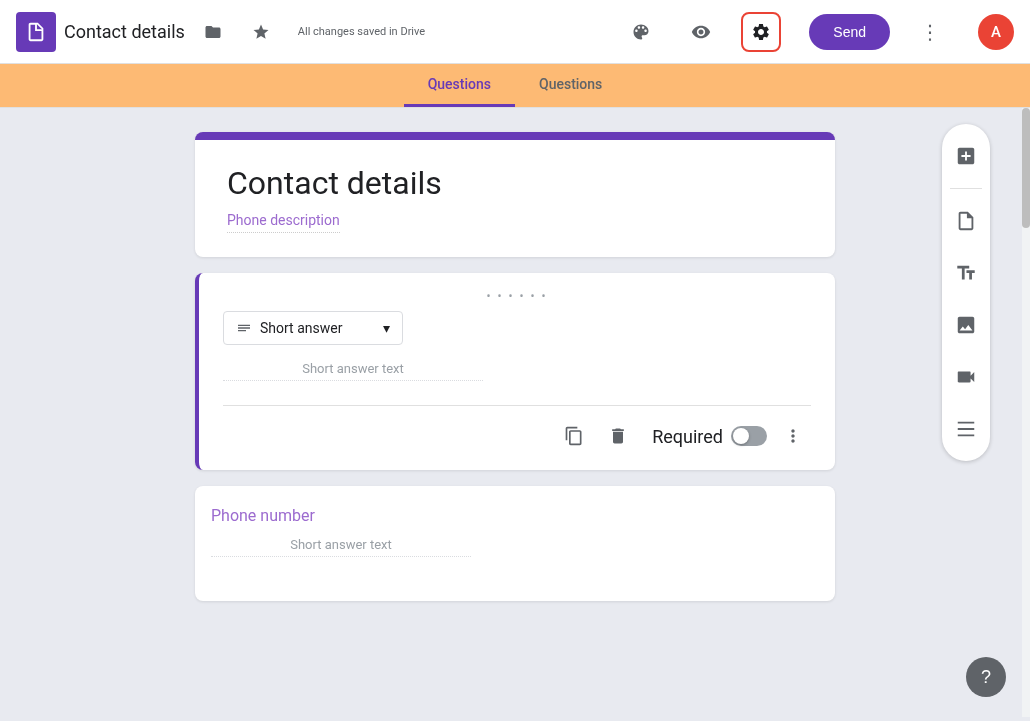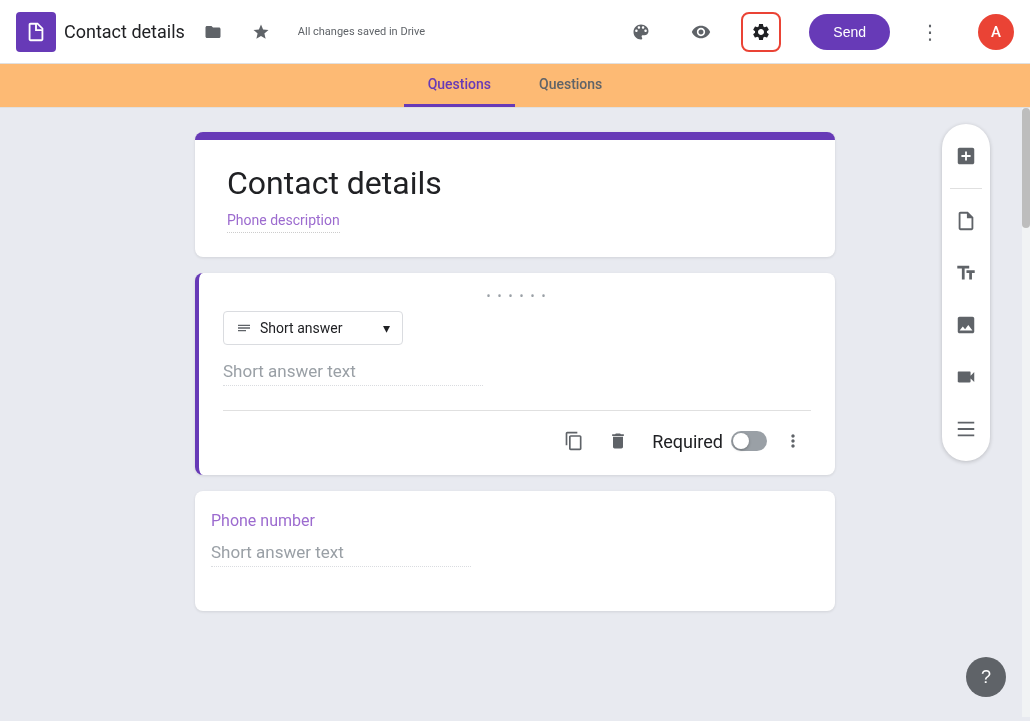--- a/index.html
+++ b/index.html
@@ -190,26 +190,27 @@
       font-size: 14px;
       color: #202124;
       cursor: pointer;
       min-width: 180px;
       background: #fff;
     }
     .answer-type-dropdown svg { color: #5f6368; }
     .dropdown-arrow { margin-left: auto; }
 
     .short-answer-placeholder {
-      font-size: 17px;
+      font-size: 13px;
       color: #9aa0a6;
       border-bottom: 1px dotted #dadce0;
       padding-bottom: 4px;
       width: 260px;
       margin-bottom: 24px;
+      text-align: center;
     }
 
     .question-actions {
       display: flex;
       align-items: center;
       justify-content: flex-end;
       gap: 8px;
       padding: 12px 0 16px 0;
       border-top: 1px solid #e0e0e0;
     }

